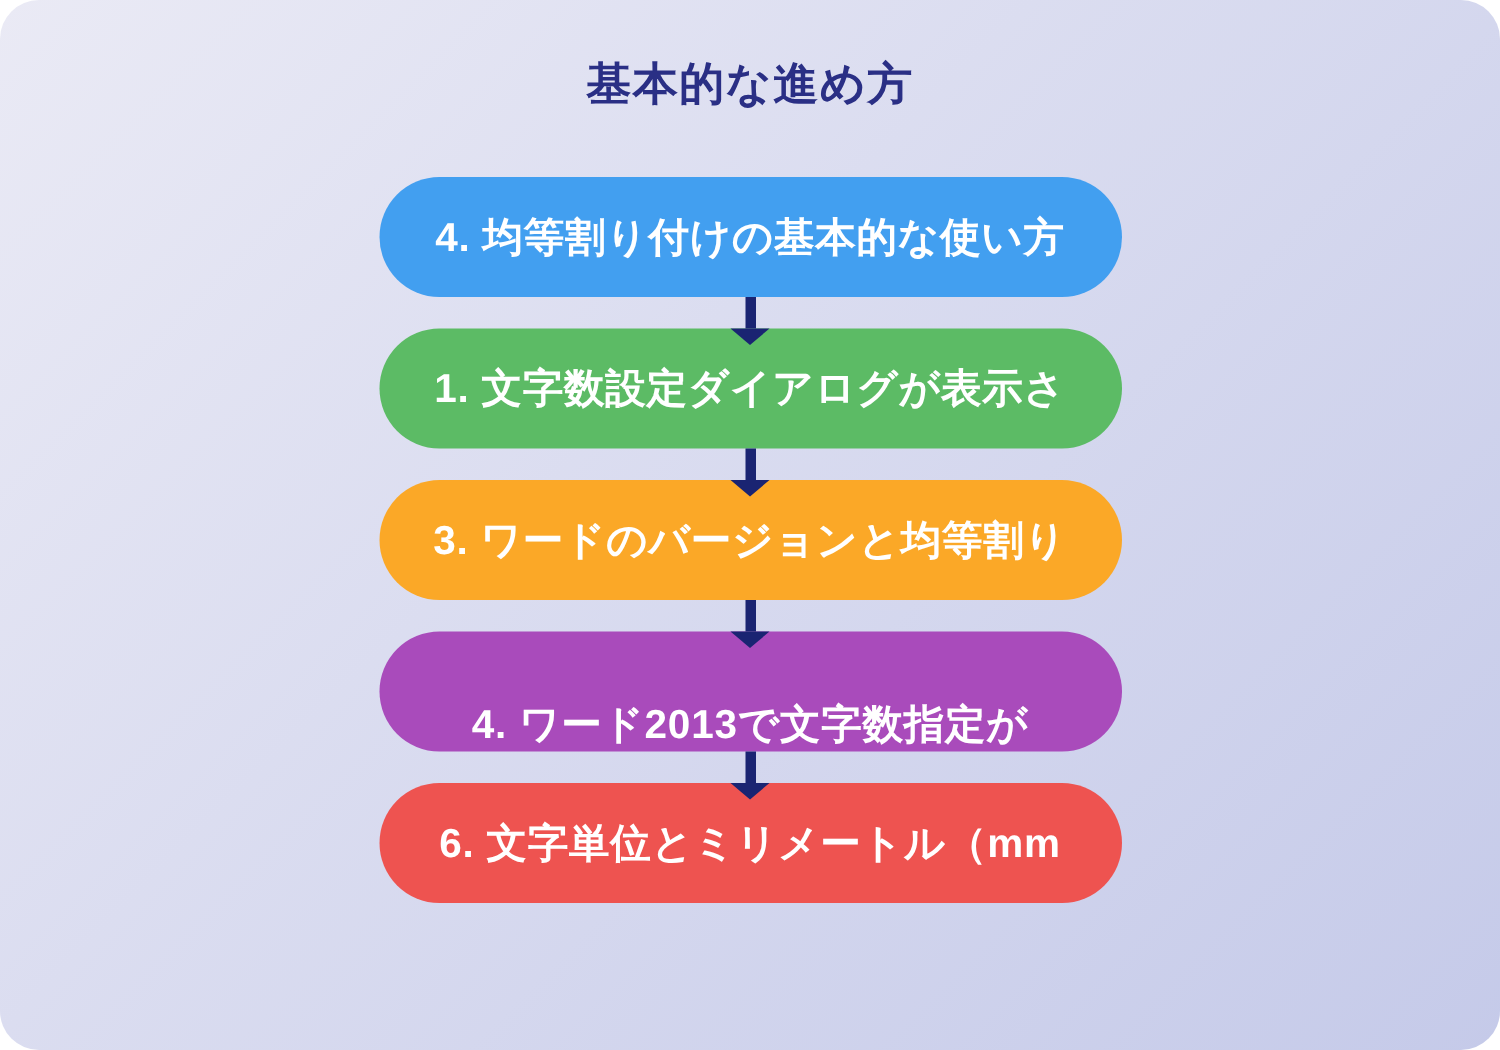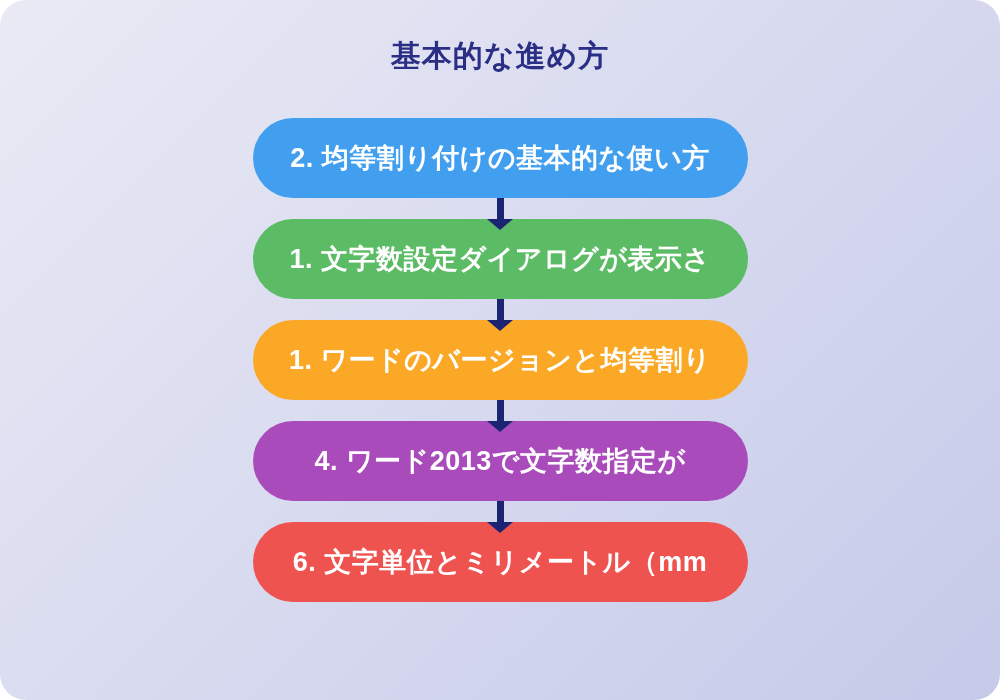--- a/index.html
+++ b/index.html
@@ -82,35 +82,35 @@
 </style>
 </head>
 <body>
 
 <div class="canvas">
   <h1 class="title">基本的な進め方</h1>
 
   <div class="flow">
 
     <div class="step" style="background: rgb(66, 159, 240);">
-      <span class="step-label">2. 均等割り付けの基本的な使い方</span>
+      <span class="step-label">4. 均等割り付けの基本的な使い方</span>
     </div>
     <div class="arrow"></div>
 
     <div class="step" style="background: rgb(92, 187, 101);">
       <span class="step-label">1. 文字数設定ダイアログが表示さ</span>
     </div>
     <div class="arrow"></div>
 
     <div class="step" style="background: rgb(251, 168, 39);">
-      <span class="step-label">1. ワードのバージョンと均等割り</span>
+      <span class="step-label">3. ワードのバージョンと均等割り</span>
     </div>
     <div class="arrow"></div>
 
-    <div class="step" style="background: rgb(169, 75, 187);">
+    <div class="step" style="background: rgb(169, 75, 187); align-items: flex-end;">
       <span class="step-label">4. ワード2013で文字数指定が</span>
     </div>
     <div class="arrow"></div>
 
     <div class="step" style="background: rgb(238, 83, 80);">
       <span class="step-label">6. 文字単位とミリメートル（mm</span>
     </div>
 
   </div>
 </div>

